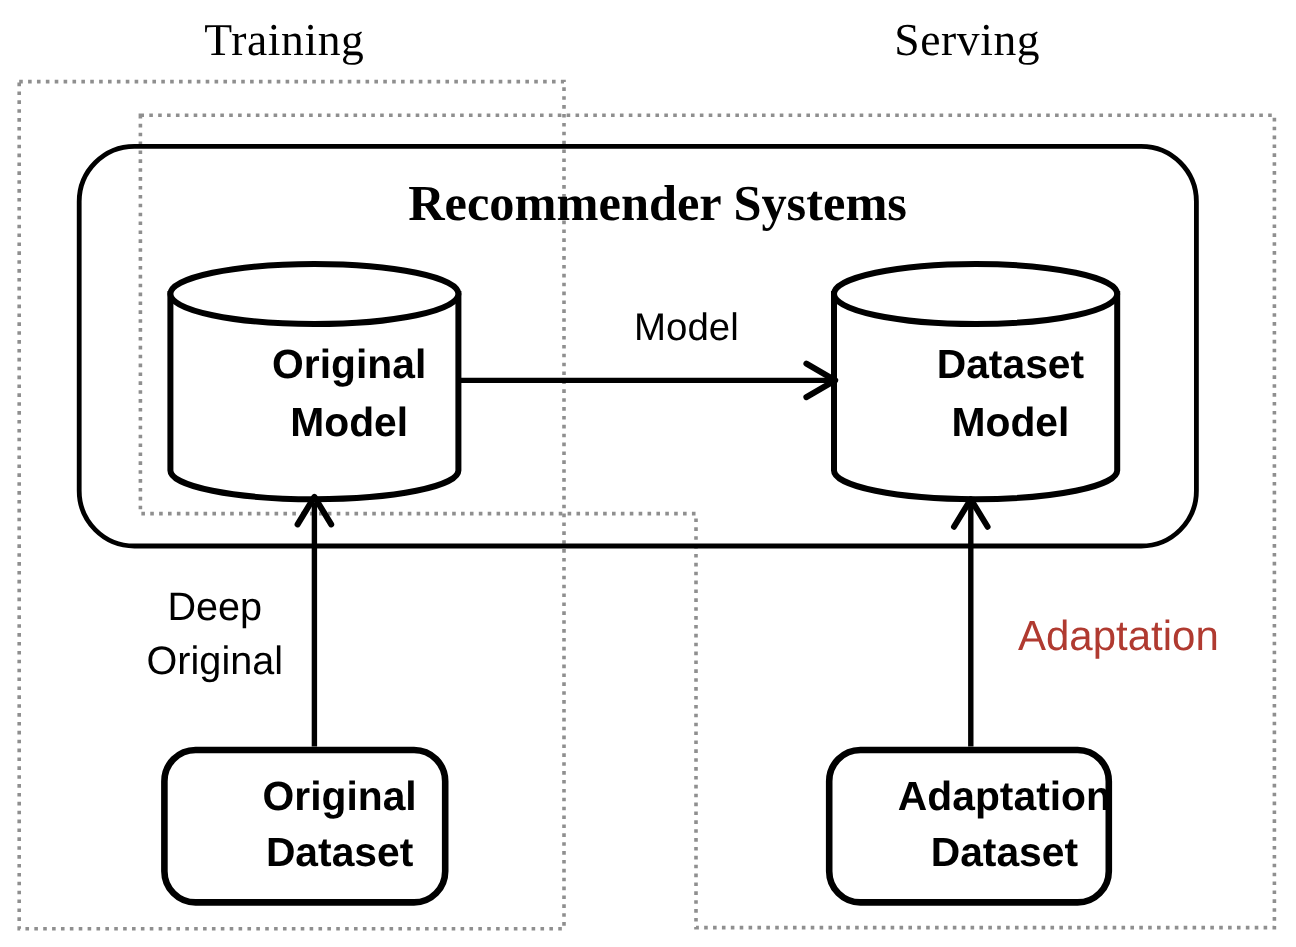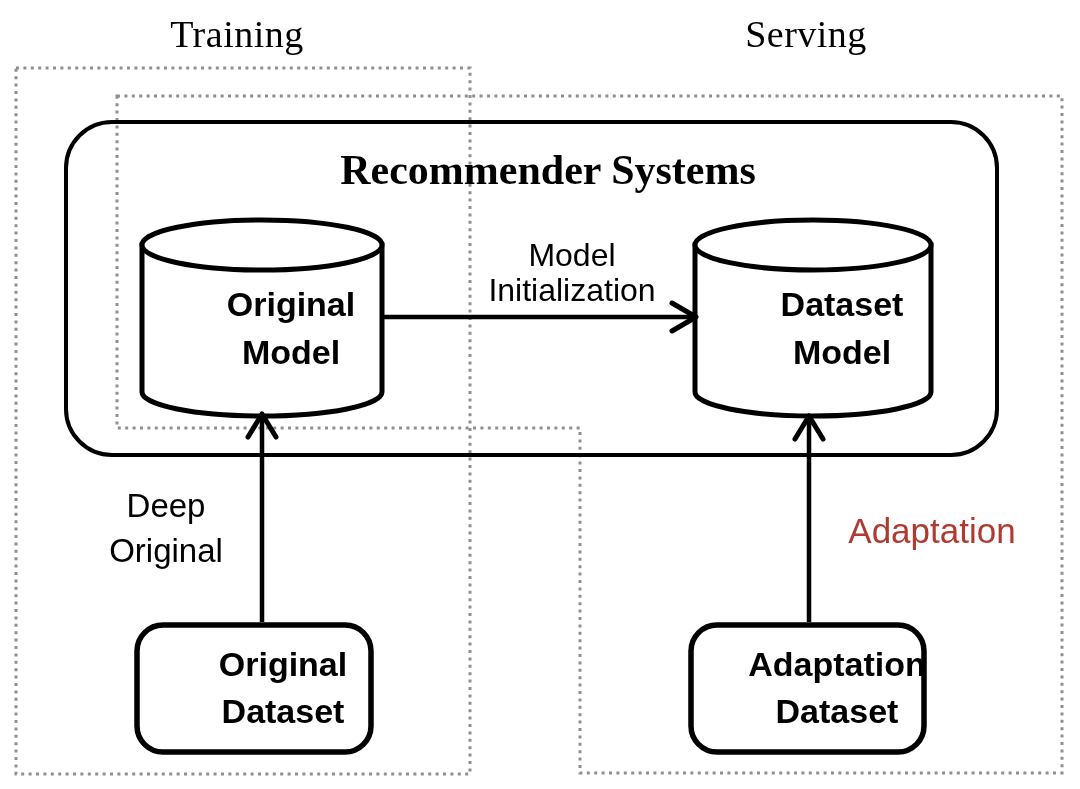--- a/index.html
+++ b/index.html
@@ -63,21 +63,20 @@
     <div>Original</div>
     <div>Dataset</div>
   </div>
   <div class="lbl node-lbl" style="left:808px;top:688px;line-height:47px;">
     <div>Adaptation</div>
     <div>Dataset</div>
   </div>
 
   <div class="lbl edge-lbl tight" style="left:572px;top:273px;">
     <div>Model</div>
-    <div>Initialization</div>
   </div>
-  <div class="lbl edge-lbl wide" style="left:166px;top:528px;">
+  <div class="lbl edge-lbl wide" style="left:179px;top:528px;">
     <div>Deep</div>
     <div>Original</div>
   </div>
   <div class="lbl adapt" style="left: 932px; top: 531px; color: rgb(176, 58, 48);">Adaptation</div>
 
 </div>
 
 </body></html>

